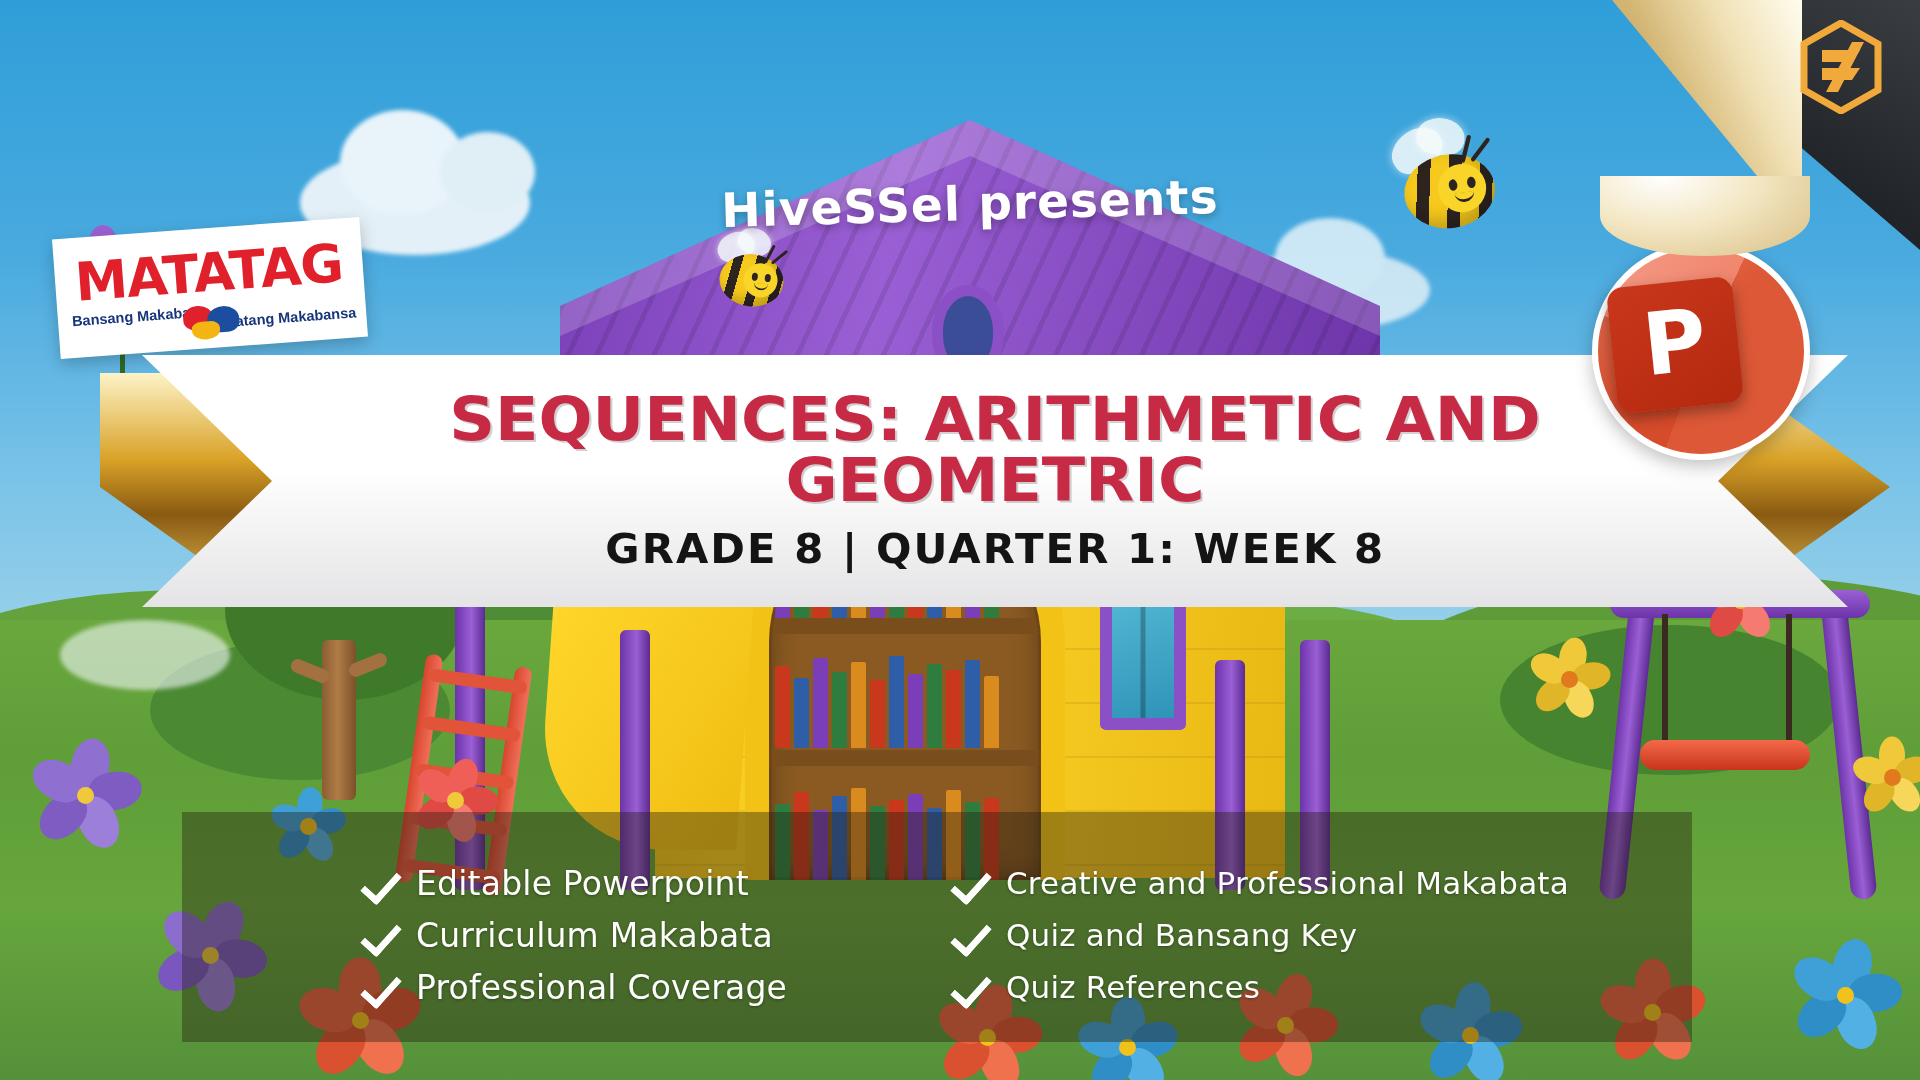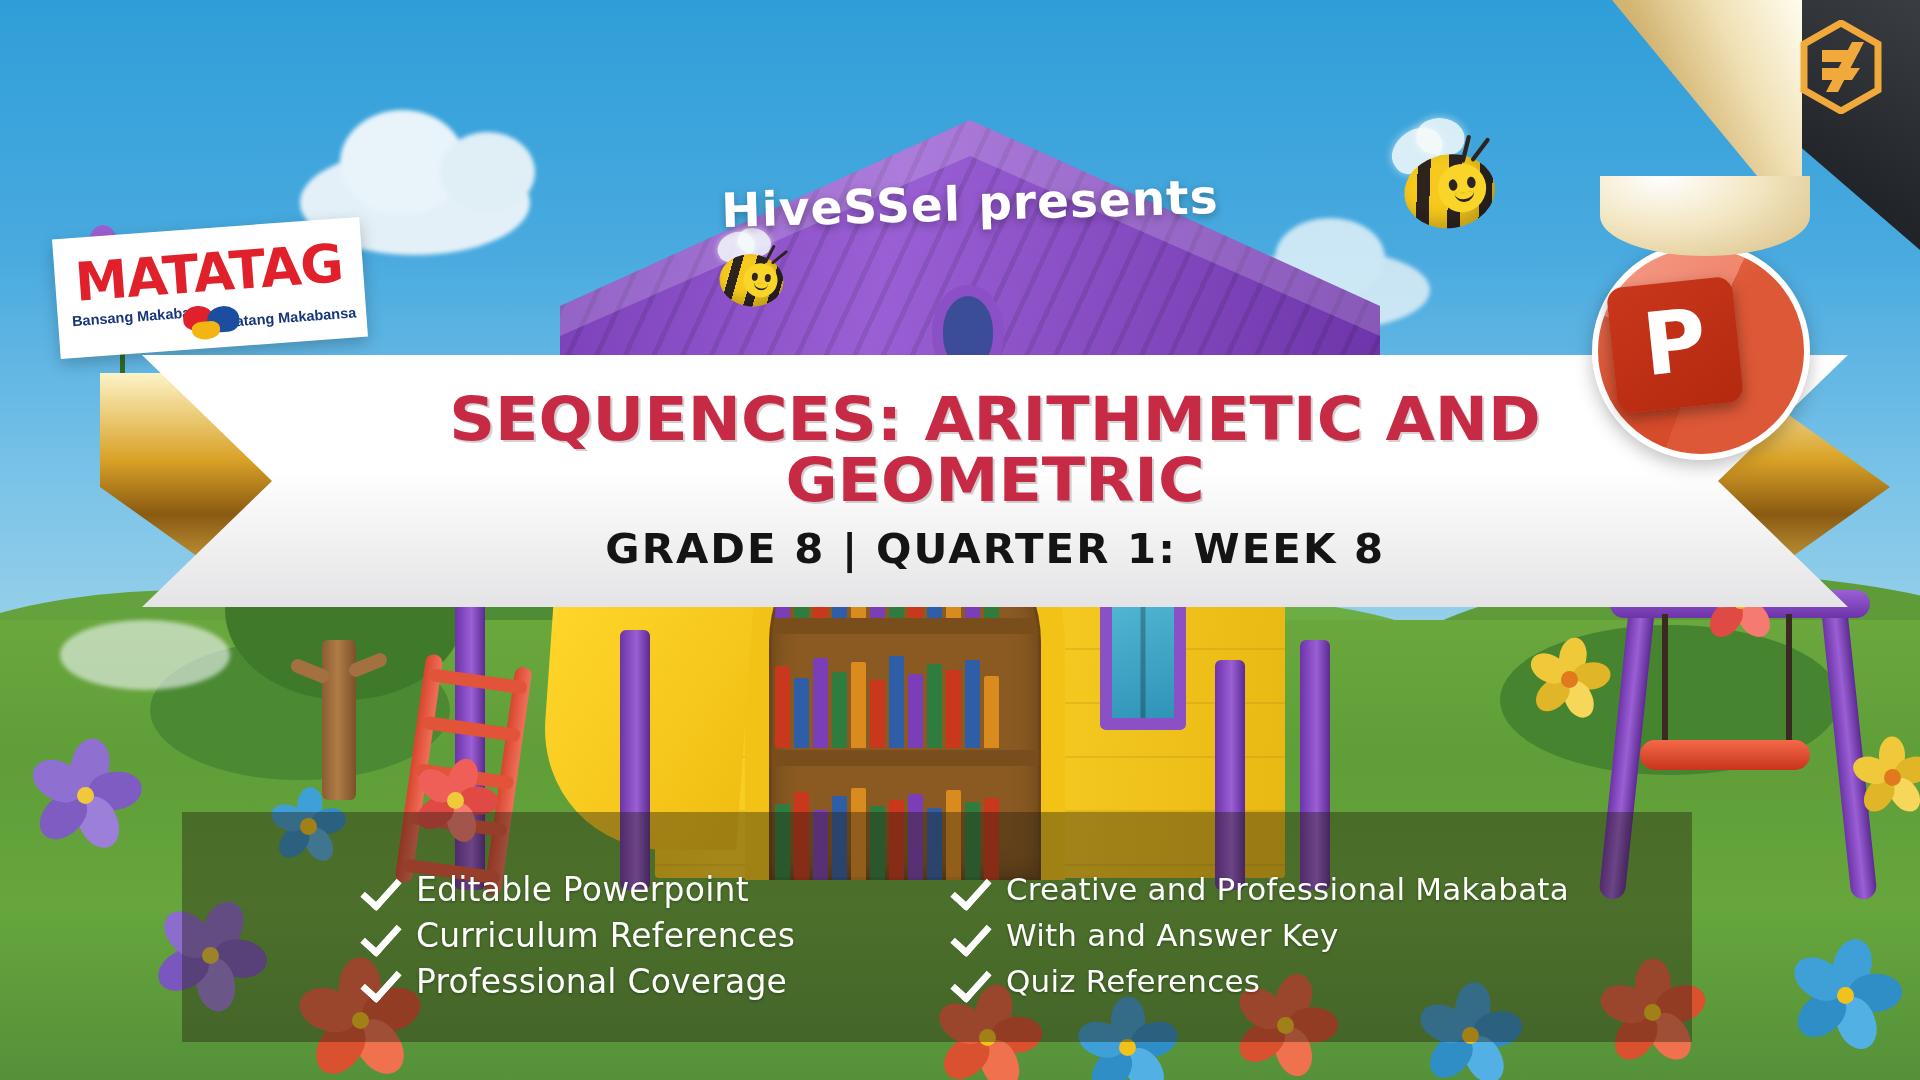--- a/index.html
+++ b/index.html
@@ -262,21 +262,21 @@
     letter-spacing:8px; text-shadow:0 2px 4px rgba(120,80,10,.55);
     transform:scaleX(.92);
   }
 
   
   .features {
     position:absolute; left:182px; top:812px; width:1510px; height:230px;
     background:rgba(38,30,18,.40);
     display:flex; padding:16px 0 0 0;
   }
-  .fcol { display:flex; flex-direction:column; justify-content:center; gap:6px; }
+  .fcol { display:flex; flex-direction:column; justify-content:center; gap:12px; }
   .fcol.left { width:700px; padding-left:180px; }
   .fcol.right { width:810px; padding-left:70px; }
   .frow { display:flex; align-items:center; gap:14px; }
   .check {
     flex:0 0 auto; width:40px; height:40px; position:relative;
   }
   .check::after {
     content:""; position:absolute; left:8px; top:2px;
     width:15px; height:31px;
     border-right:7px solid #ffffff; border-bottom:7px solid #ffffff;
@@ -632,35 +632,35 @@
   </div>
 
   <div class="features">
     <div class="fcol left">
       <div class="frow">
         <div class="check"></div>
         <div class="flabel">Editable Powerpoint</div>
       </div>
       <div class="frow">
         <div class="check"></div>
-        <div class="flabel">Curriculum References</div>
+        <div class="flabel">Curriculum Makabata</div>
       </div>
       <div class="frow">
         <div class="check"></div>
         <div class="flabel">Professional Coverage</div>
       </div>
     </div>
     <div class="fcol right">
       <div class="frow">
         <div class="check"></div>
         <div class="flabel">Creative and Professional Makabata</div>
       </div>
       <div class="frow">
         <div class="check"></div>
-        <div class="flabel">With and Answer Key</div>
+        <div class="flabel">Quiz and Bansang Key</div>
       </div>
       <div class="frow">
         <div class="check"></div>
         <div class="flabel">Quiz References</div>
       </div>
     </div>
   </div>
 
   <div class="corner-dark"></div>
   <div class="corner-curl"></div>

